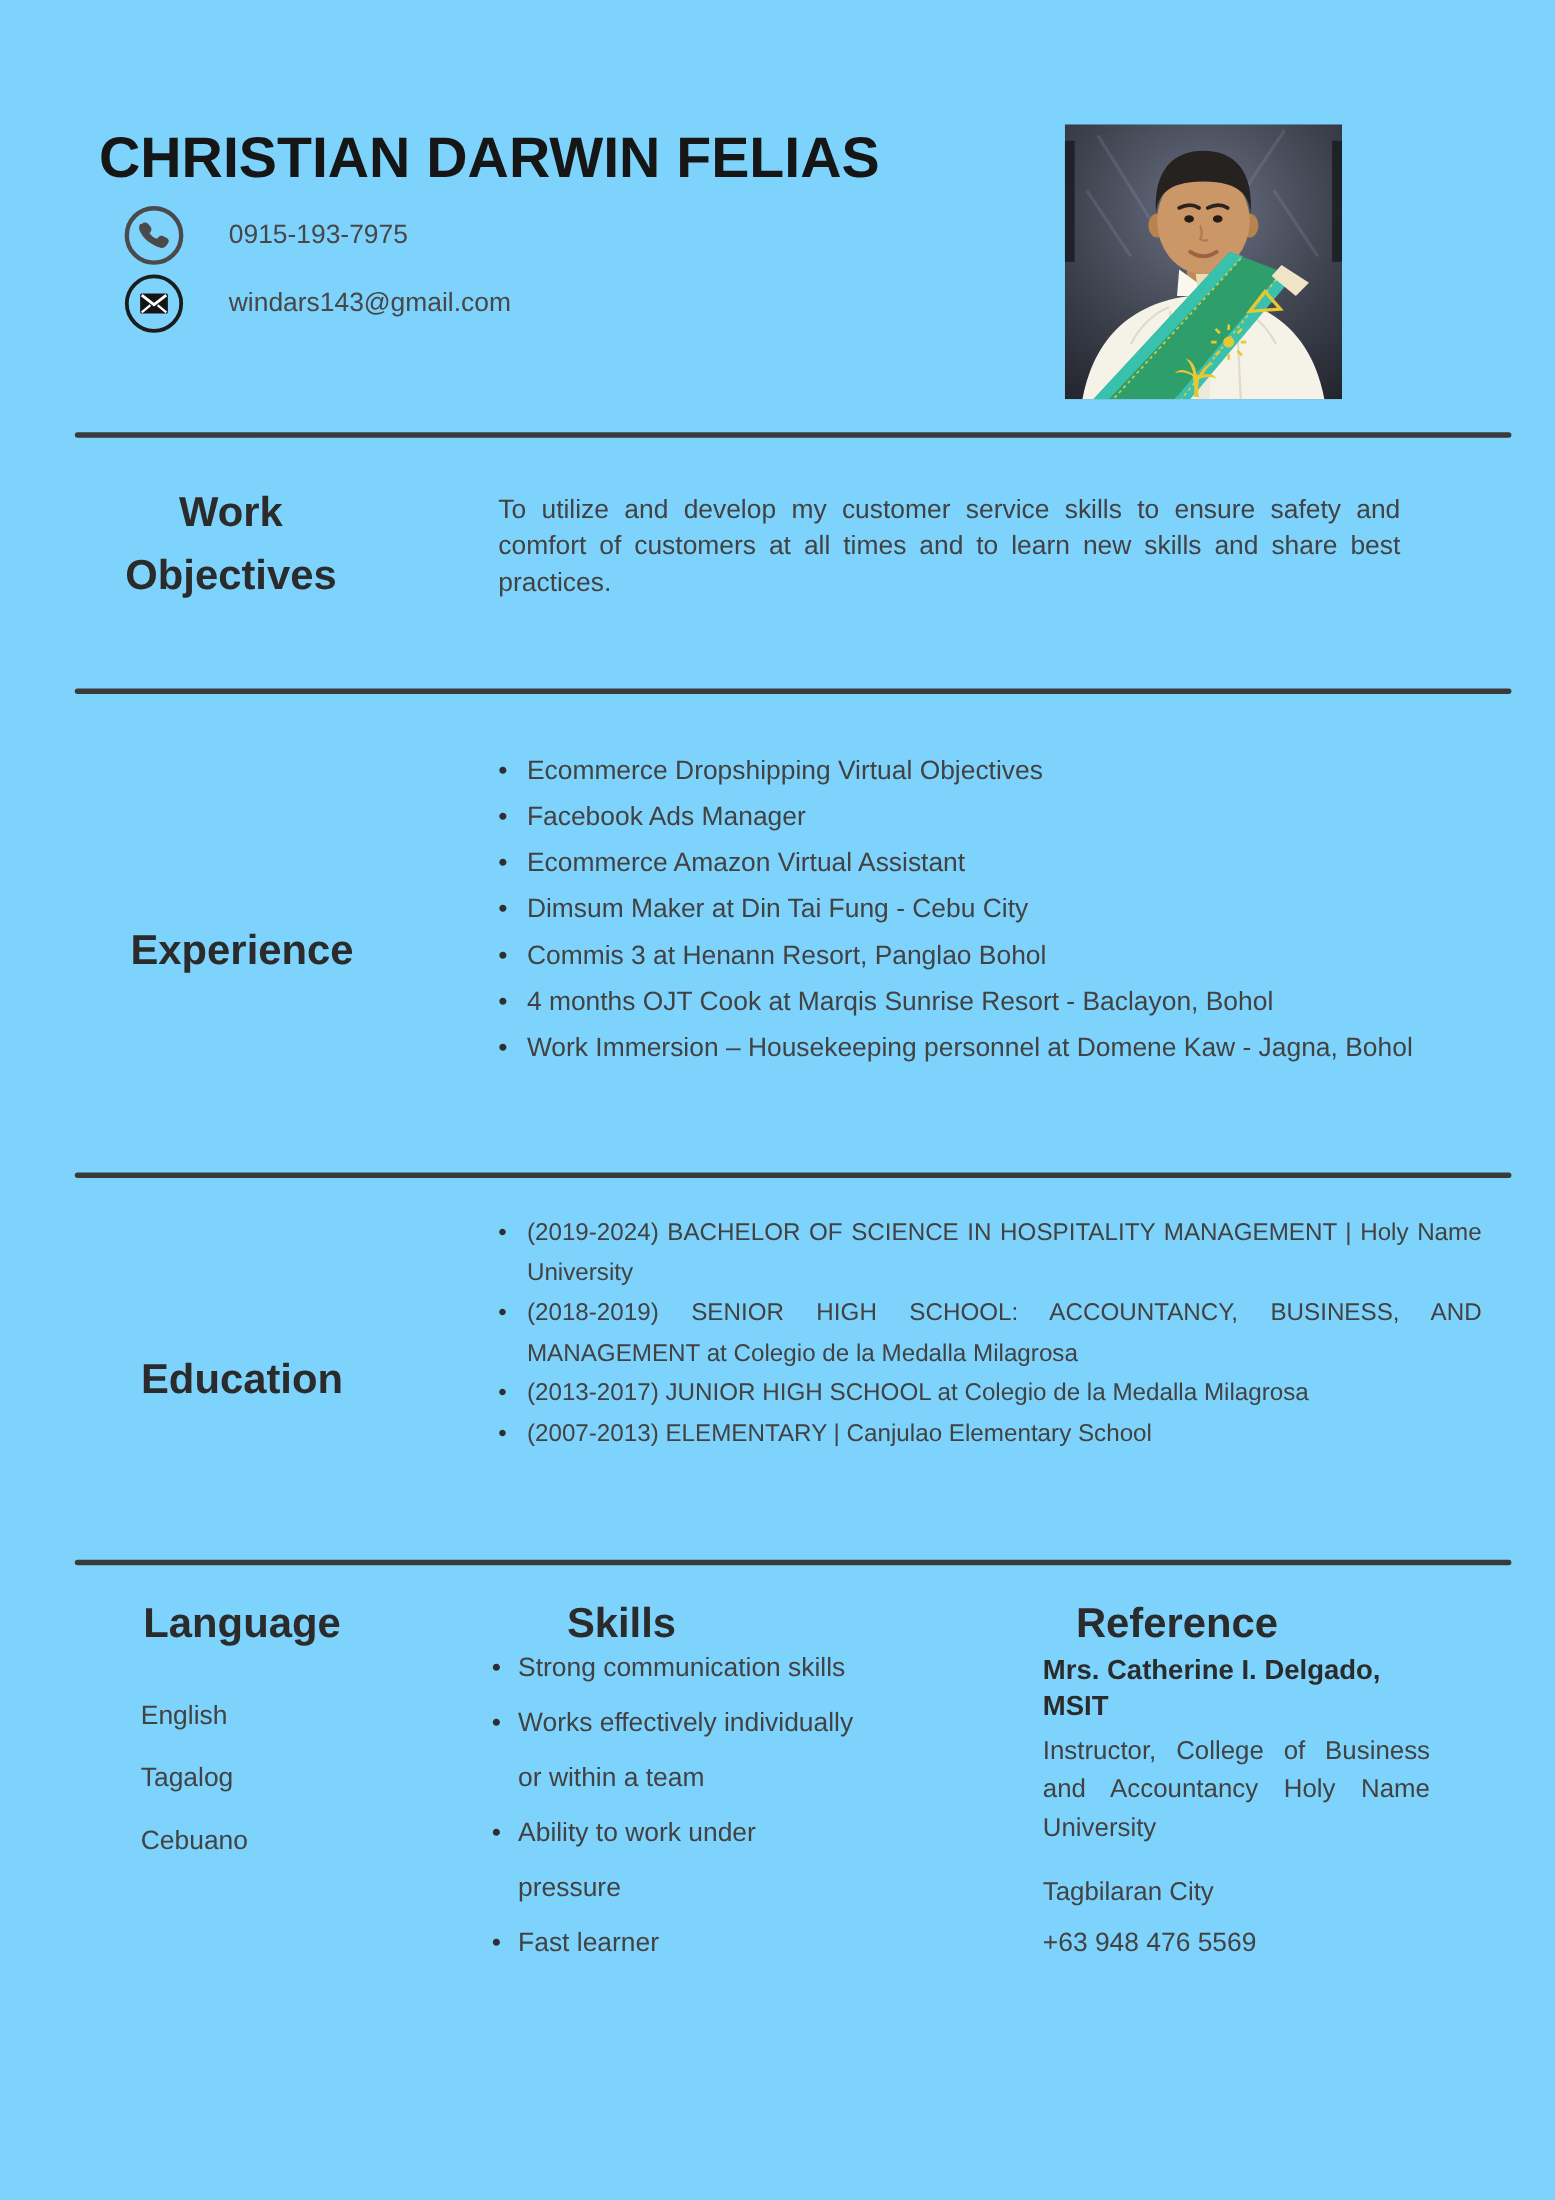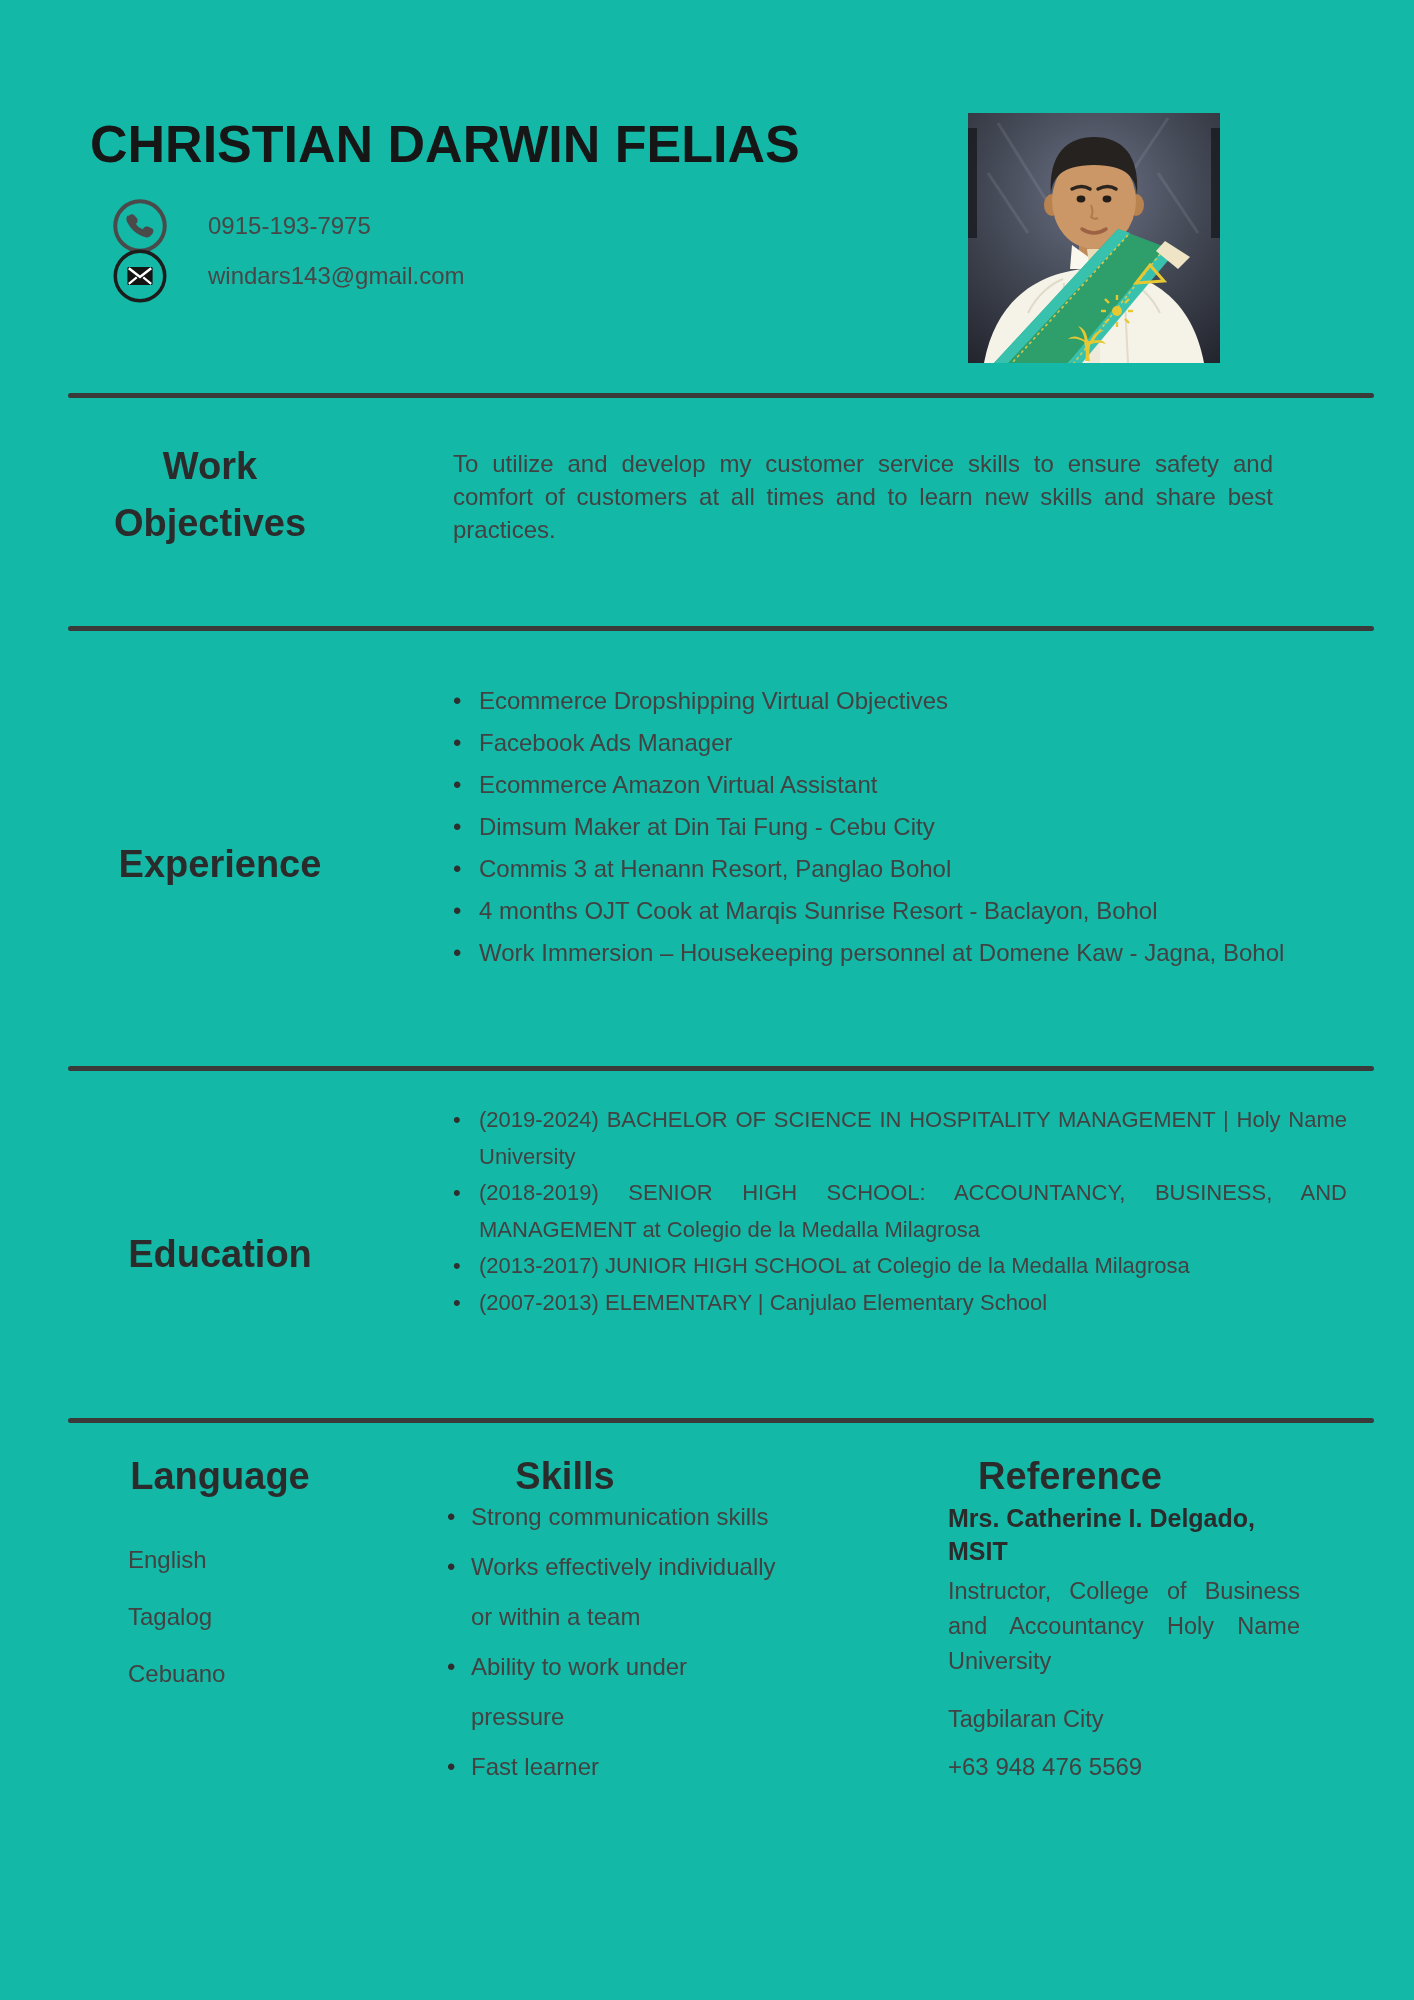--- a/index.html
+++ b/index.html
@@ -1,33 +1,33 @@
 <!DOCTYPE html>
 <html><head>
 <meta charset="utf-8">
 <style>
   html,body{margin:0;padding:0;background:#ffffff;}
   .page{
     position:relative;
     width:1414px;height:2000px;
-    background:#14b8a6;
+    background:#7dd3fc;
     font-family:"Liberation Sans", sans-serif;
     color:#3f3f3f;
     overflow:hidden;
   }
   
   .name{
     position:absolute;left:90px;top:118px;
     font-size:52px;font-weight:800;letter-spacing:0px;
     color:#161616;line-height:1.0;white-space:nowrap;
   }
   .contact-row{position:absolute;display:flex;align-items:center;}
   .contact-row .cicon{width:56px;height:56px;flex:0 0 56px;}
   .contact-row .ctext{margin-left:40px;font-size:24px;color:#474747;line-height:1.38;}
-  .row-phone{left:112px;top:198px;}
+  .row-phone{left:112px;top:186px;}
   .row-email{left:112px;top:248px;}
   .row-address{left:112px;top:318px;}
   .photo{
     position:absolute;left:968px;top:113px;width:252px;height:250px;
     display:block;
   }
   
   .divider{position:absolute;left:68px;width:1306px;height:5px;background:#3a3a3a;border-radius:3px;}
   .d1{top:393px;} .d2{top:626px;} .d3{top:1066px;} .d4{top:1418px;}
   

